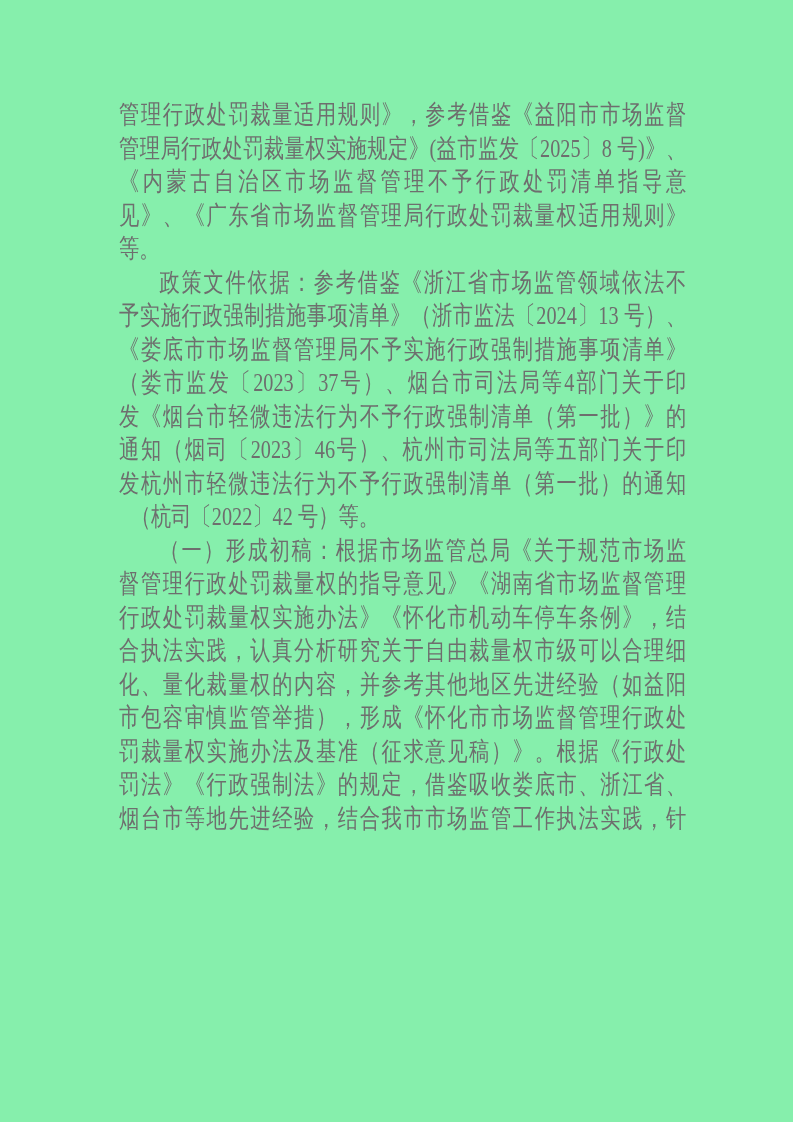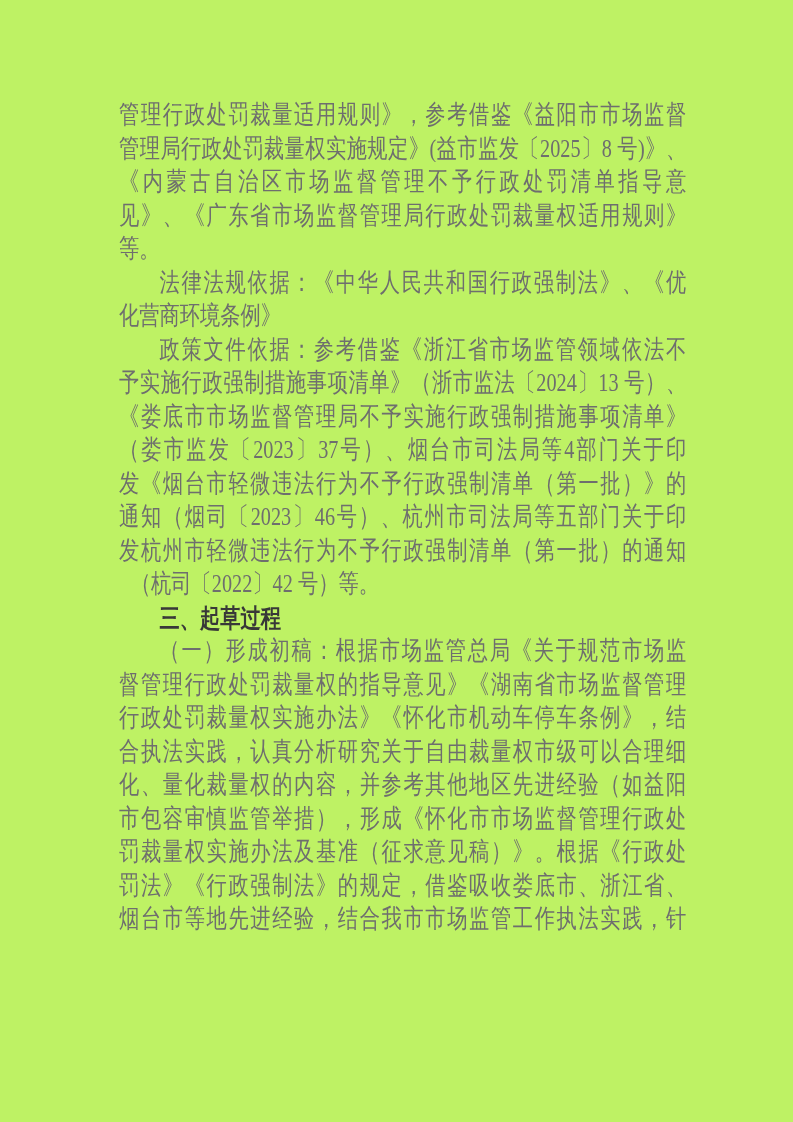--- a/index.html
+++ b/index.html
@@ -4,21 +4,21 @@
 <style>
   html, body {
     margin: 0;
     padding: 0;
     background: #ffffff;
   }
   .page {
     position: relative;
     width: 793px;
     height: 1122px;
-    background: #bef264;
+    background: #86efac;
     overflow: hidden;
     font-family: "Liberation Serif", "DejaVu Serif", serif;
   }
   .textblock {
     position: absolute;
     left: 119px;
     top: 98px;
   }
   .para { margin: 0; padding: 0; }
   .ln {
@@ -55,39 +55,32 @@
 
     <div class="para">
       <div class="ln">管理行政处罚裁量适用规则》，参考借鉴《益阳市市场监督</div>
       <div class="ln">管理局行政处罚裁量权实施规定》(益市监发〔2025〕8 号)》、</div>
       <div class="ln">《内蒙古自治区市场监督管理不予行政处罚清单指导意</div>
       <div class="ln">见》、《广东省市场监督管理局行政处罚裁量权适用规则》</div>
       <div class="ln last">等。</div>
     </div>
 
 
-    <div class="para">
-      <div class="ln i2">法律法规依据：《中华人民共和国行政强制法》、《优</div>
-      <div class="ln last">化营商环境条例》</div>
-    </div>
 
     <div class="para">
       <div class="ln i2">政策文件依据：参考借鉴《浙江省市场监管领域依法不</div>
       <div class="ln">予实施行政强制措施事项清单》（浙市监法〔2024〕13 号）、</div>
       <div class="ln">《娄底市市场监督管理局不予实施行政强制措施事项清单》</div>
       <div class="ln">（娄市监发〔2023〕37号）、烟台市司法局等4部门关于印</div>
       <div class="ln">发《烟台市轻微违法行为不予行政强制清单（第一批）》的</div>
       <div class="ln">通知（烟司〔2023〕46号）、杭州市司法局等五部门关于印</div>
       <div class="ln">发杭州市轻微违法行为不予行政强制清单（第一批）的通知</div>
       <div class="ln last i06">（杭司〔2022〕42 号）等。</div>
     </div>
 
-    <div class="para">
-      <div class="ln b last i2">三、起草过程</div>
-    </div>
 
     <div class="para">
       <div class="ln i2">（一）形成初稿：根据市场监管总局《关于规范市场监</div>
       <div class="ln">督管理行政处罚裁量权的指导意见》《湖南省市场监督管理</div>
       <div class="ln">行政处罚裁量权实施办法》《怀化市机动车停车条例》，结</div>
       <div class="ln">合执法实践，认真分析研究关于自由裁量权市级可以合理细</div>
       <div class="ln">化、量化裁量权的内容，并参考其他地区先进经验（如益阳</div>
       <div class="ln">市包容审慎监管举措），形成《怀化市市场监督管理行政处</div>
       <div class="ln">罚裁量权实施办法及基准（征求意见稿）》。根据《行政处</div>
       <div class="ln">罚法》《行政强制法》的规定，借鉴吸收娄底市、浙江省、</div>

